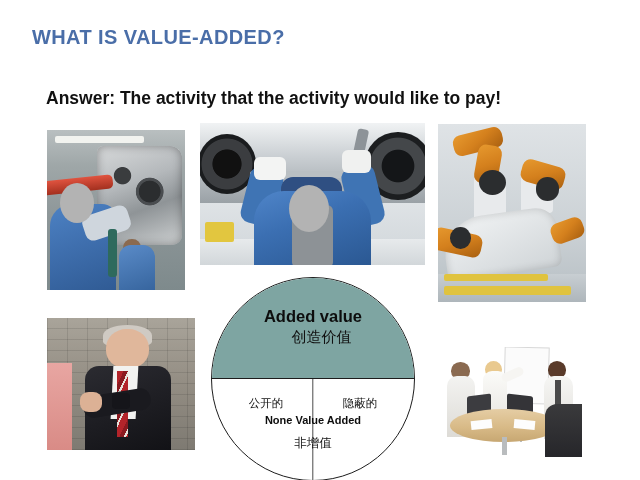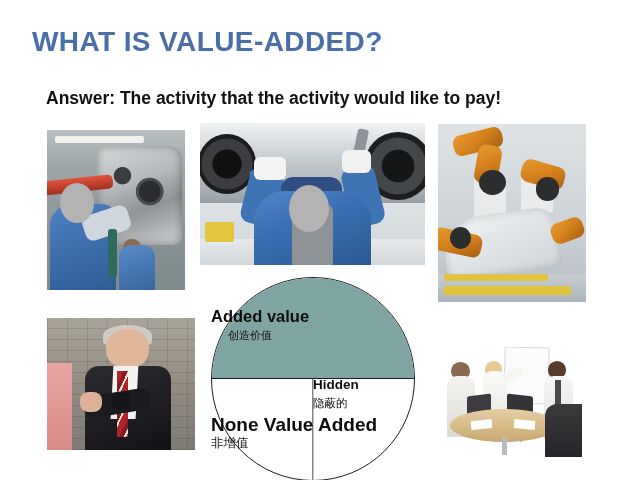--- a/index.html
+++ b/index.html
@@ -18,21 +18,21 @@
     height: 480px;
     background: #ffffff;
     overflow: hidden;
   }
 
   
   #slide-title {
     position: absolute;
     left: 32px;
     top: 26px;
-    font-size: 28px;
+    font-size: 20px;
     font-weight: bold;
     letter-spacing: 0.4px;
     color: #4a6ea8;
     white-space: nowrap;
   }
 
   
   #answer-text {
     position: absolute;
     left: 46px;
@@ -215,49 +215,49 @@
     border-bottom: 1.4px solid #1d1d1d;
   }
   #value-circle .divider {
     position: absolute;
     left: 50%; top: 50%;
     width: 1.4px; height: 50%;
     background: #4b4b4b;
     transform: translateX(-50%);
   }
 
-  .circle-label { position: absolute; white-space: nowrap; z-index: 2; }
+  .circle-label { position: absolute; text-align: center; white-space: nowrap; z-index: 2; }
 
   #label-added-value {
     left: 0; right: 0; top: 30px;
     font-size: 16.5px; font-weight: bold; color: #0d0d0d;
   }
   #label-added-value-cn {
     left: 17px; right: 0; top: 51px;
-    font-size: 11px; color: #111111;
+    font-size: 15px; color: #111111;
   }
   #label-transparent {
     left: 8px; width: 94px; top: 100px;
     font-size: 13.5px; font-weight: bold; color: #0d0d0d;
   }
   #label-transparent-cn {
     left: 8px; width: 94px; top: 119px;
     font-size: 11.5px; color: #111111;
   }
   #label-hidden {
     right: 8px; width: 94px; top: 100px;
     font-size: 13.5px; font-weight: bold; color: #0d0d0d;
   }
   #label-hidden-cn {
     right: 8px; width: 94px; top: 119px;
     font-size: 11.5px; color: #111111;
   }
   #label-none-value-added {
     left: 0; right: 0; top: 137px;
-    font-size: 19px; font-weight: bold; color: #0d0d0d;
+    font-size: 11px; font-weight: bold; color: #0d0d0d;
   }
   #label-none-value-added-cn {
     left: 0; right: 0; top: 158px;
     font-size: 12.5px; color: #111111;
   }
 </style>
 </head>
 <body>
 
 <div id="slide">
@@ -363,21 +363,21 @@
 
   <div id="value-circle">
     <div class="disc">
       <div class="top-half"></div>
     </div>
     <div class="divider"></div>
 
     <div class="circle-label" id="label-added-value">Added value</div>
     <div class="circle-label" id="label-added-value-cn">创造价值</div>
 
-
-    <div class="circle-label" id="label-hidden">Hidden</div>
+    <div class="circle-label" id="label-transparent-cn">公开的</div>
+
     <div class="circle-label" id="label-hidden-cn">隐蔽的</div>
 
     <div class="circle-label" id="label-none-value-added">None Value Added</div>
     <div class="circle-label" id="label-none-value-added-cn">非增值</div>
   </div>
 
 </div>
 
 </body></html>

